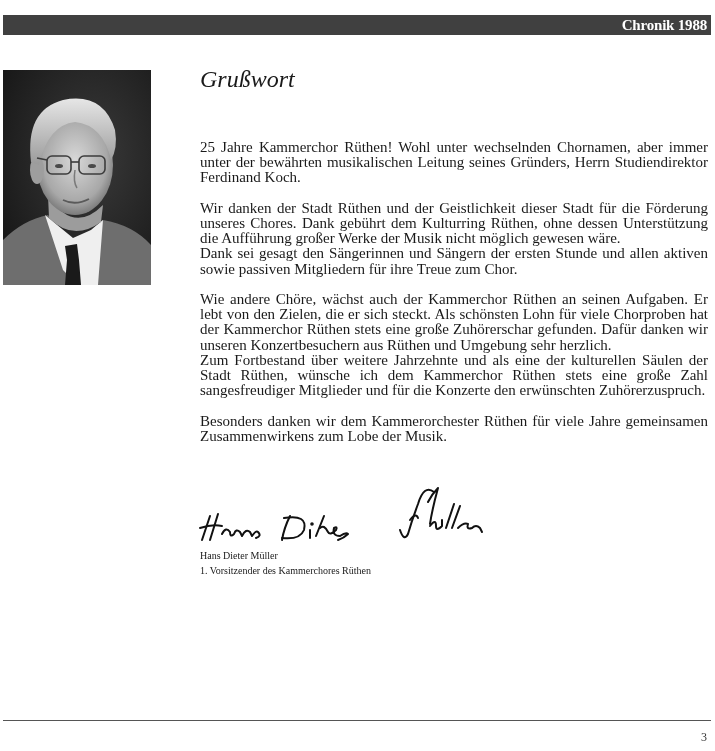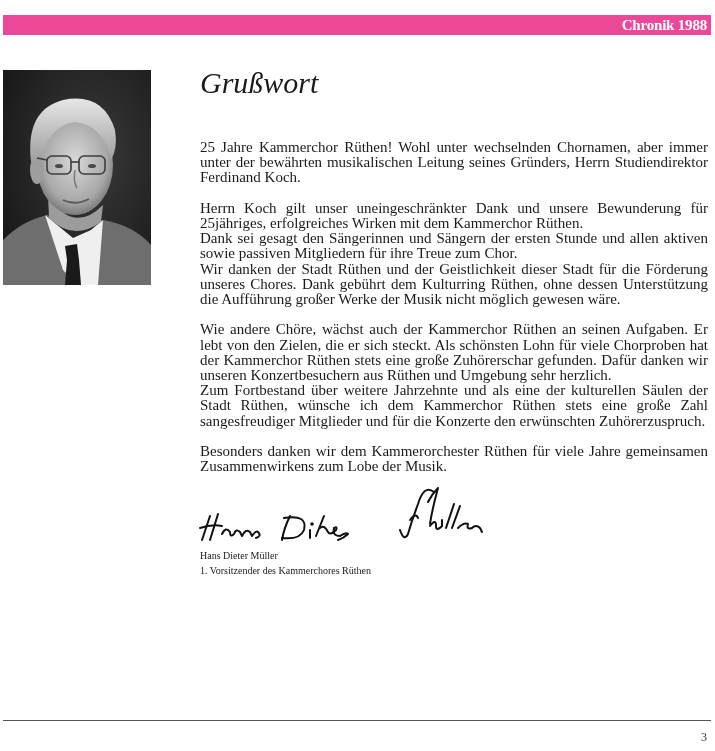--- a/index.html
+++ b/index.html
@@ -3,37 +3,37 @@
 <meta charset="utf-8">
 <style>
   html, body { margin: 0; padding: 0; }
   body {
     width: 715px; height: 751px; position: relative; overflow: hidden;
     background: #ffffff; color: #1a1a1a;
     font-family: "Liberation Serif", "DejaVu Serif", serif;
   }
   .header-bar {
     position: absolute; left: 3px; top: 15px; width: 708px; height: 20px;
-    background: #ec4899;
+    background: #404040;
     box-sizing: border-box;
   }
   .header-title {
     position: absolute; right: 4px; top: 0; line-height: 20px;
     color: #ffffff; font-weight: bold; font-size: 15px;
     font-family: "Liberation Serif", serif;
     letter-spacing: -0.2px;
   }
   .photo {
     position: absolute; left: 3px; top: 70px; width: 148px; height: 215px;
     background: #1c1c1c; overflow: hidden;
   }
   .photo svg { display: block; }
   .page-title {
     position: absolute; left: 200px; top: 66px;
-    font-style: italic; font-size: 30px; color: #1a1a1a;
+    font-style: italic; font-size: 24px; color: #1a1a1a;
     font-family: "Liberation Serif", serif;
   }
   .body-text {
     position: absolute; left: 200px; top: 140px; width: 508px;
     font-size: 15px; line-height: 15.2px; text-align: justify;
   }
   .body-text p { margin: 0 0 15.2px 0; }
   .body-text p span { display: block; }
   .signature {
     position: absolute; left: 196px; top: 484px; width: 320px; height: 62px;
@@ -105,23 +105,22 @@
   </svg>
 </div>
 
 <h1 class="page-title" style="margin:0;font-weight:normal;">Grußwort</h1>
 
 <div class="body-text">
   <p>
     <span>25 Jahre Kammerchor Rüthen! Wohl unter wechselnden Chornamen, aber immer unter der bewährten musikalischen Leitung seines Gründers, Herrn Studiendirektor Ferdinand Koch.</span>
   </p>
   <p>
-    <span>Herrn Koch gilt unser uneingeschränkter Dank und unsere Bewunderung für 25jähriges, erfolgreiches Wirken mit dem Kammerchor Rüthen.</span>
+    <span>Wir danken der Stadt Rüthen und der Geistlichkeit dieser Stadt für die Förderung unseres Chores. Dank gebührt dem Kulturring Rüthen, ohne dessen Unterstützung die Aufführung großer Werke der Musik nicht möglich gewesen wäre.</span>
     <span>Dank sei gesagt den Sängerinnen und Sängern der ersten Stunde und allen aktiven sowie passiven Mitgliedern für ihre Treue zum Chor.</span>
-    <span>Wir danken der Stadt Rüthen und der Geistlichkeit dieser Stadt für die Förderung unseres Chores. Dank gebührt dem Kulturring Rüthen, ohne dessen Unterstützung die Aufführung großer Werke der Musik nicht möglich gewesen wäre.</span>
   </p>
   <p>
     <span>Wie andere Chöre, wächst auch der Kammerchor Rüthen an seinen Aufgaben. Er lebt von den Zielen, die er sich steckt. Als schönsten Lohn für viele Chorproben hat der Kammerchor Rüthen stets eine große Zuhörerschar gefunden. Dafür danken wir unseren Konzertbesuchern aus Rüthen und Umgebung sehr herzlich.</span>
     <span>Zum Fortbestand über weitere Jahrzehnte und als eine der kulturellen Säulen der Stadt Rüthen, wünsche ich dem Kammerchor Rüthen stets eine große Zahl sangesfreudiger Mitglieder und für die Konzerte den erwünschten Zuhörerzuspruch.</span>
   </p>
   <p>
     <span>Besonders danken wir dem Kammerorchester Rüthen für viele Jahre gemeinsamen Zusammenwirkens zum Lobe der Musik.</span>
   </p>
 </div>
 

